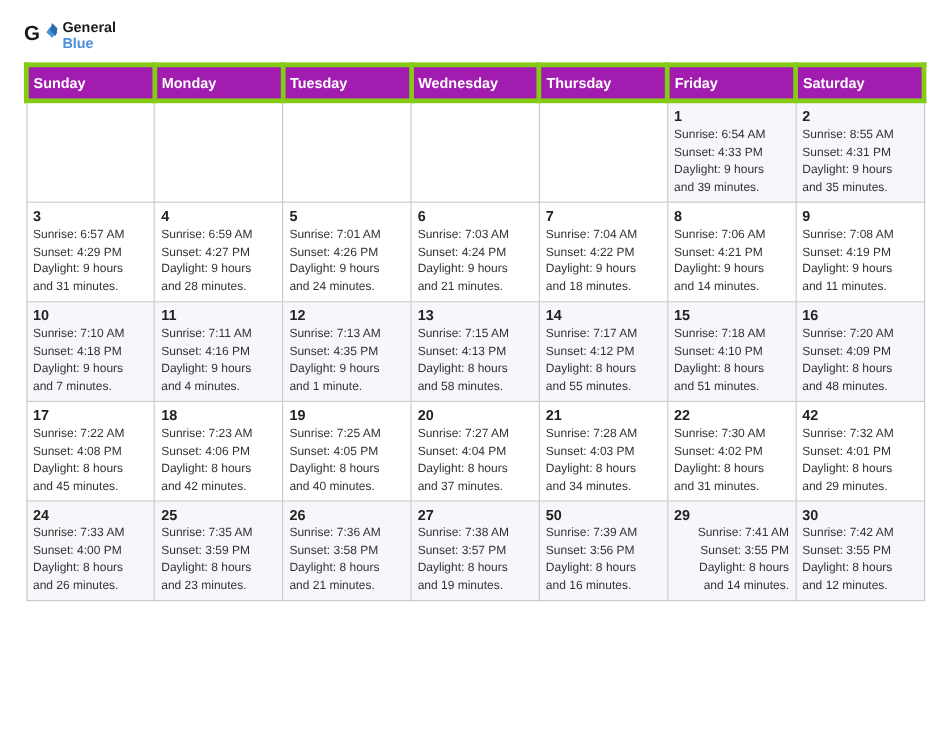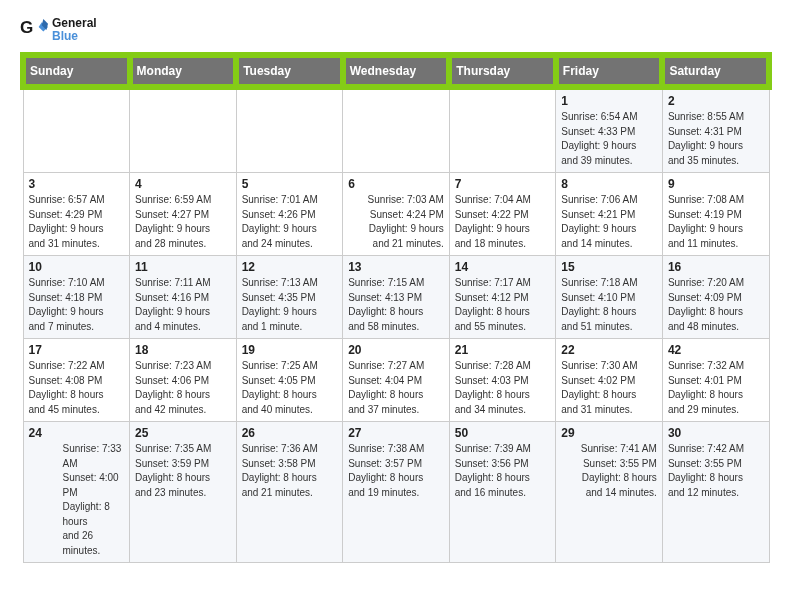--- a/index.html
+++ b/index.html
@@ -45,27 +45,27 @@
       color: #333;
       margin-top: 2px;
     }
     table {
       width: 100%;
       border-collapse: collapse;
       table-layout: fixed;
       margin-top: 8px;
     }
     thead tr th {
-      background: #737373;
+      background: #a21caf;
       color: #fff;
       font-size: 12px;
       font-weight: bold;
       padding: 6px 4px;
       text-align: left;
-      border: 6px solid #84cc16;
+      border: 4px solid #84cc16;
     }
     tbody tr td {
       border: 1px solid #ccc;
       vertical-align: top;
       padding: 4px 5px;
       font-size: 10.5px;
       color: #222;
       height: 82px;
       background: #fff;
     }
@@ -158,21 +158,21 @@
         </td>
         <td>
           <div class="day-number">5</div>
           <div class="day-info" style="white-space: pre-line;">Sunrise: 7:01 AM
 Sunset: 4:26 PM
 Daylight: 9 hours
 and 24 minutes.</div>
         </td>
         <td>
           <div class="day-number">6</div>
-          <div class="day-info" style="white-space: pre-line; text-align: right;">Sunrise: 7:03 AM
+          <div class="day-info" style="white-space: pre-line;">Sunrise: 7:03 AM
 Sunset: 4:24 PM
 Daylight: 9 hours
 and 21 minutes.</div>
         </td>
         <td>
           <div class="day-number">7</div>
           <div class="day-info" style="white-space: pre-line;">Sunrise: 7:04 AM
 Sunset: 4:22 PM
 Daylight: 9 hours
 and 18 minutes.</div>
@@ -290,21 +290,21 @@
           <div class="day-number">42</div>
           <div class="day-info" style="white-space: pre-line;">Sunrise: 7:32 AM
 Sunset: 4:01 PM
 Daylight: 8 hours
 and 29 minutes.</div>
         </td>
       </tr>
       <tr>
         <td>
           <div class="day-number">24</div>
-          <div class="day-info" style="white-space: pre-line; margin-left: 34px;">Sunrise: 7:33 AM
+          <div class="day-info" style="white-space: pre-line;">Sunrise: 7:33 AM
 Sunset: 4:00 PM
 Daylight: 8 hours
 and 26 minutes.</div>
         </td>
         <td>
           <div class="day-number">25</div>
           <div class="day-info" style="white-space: pre-line;">Sunrise: 7:35 AM
 Sunset: 3:59 PM
 Daylight: 8 hours
 and 23 minutes.</div>

